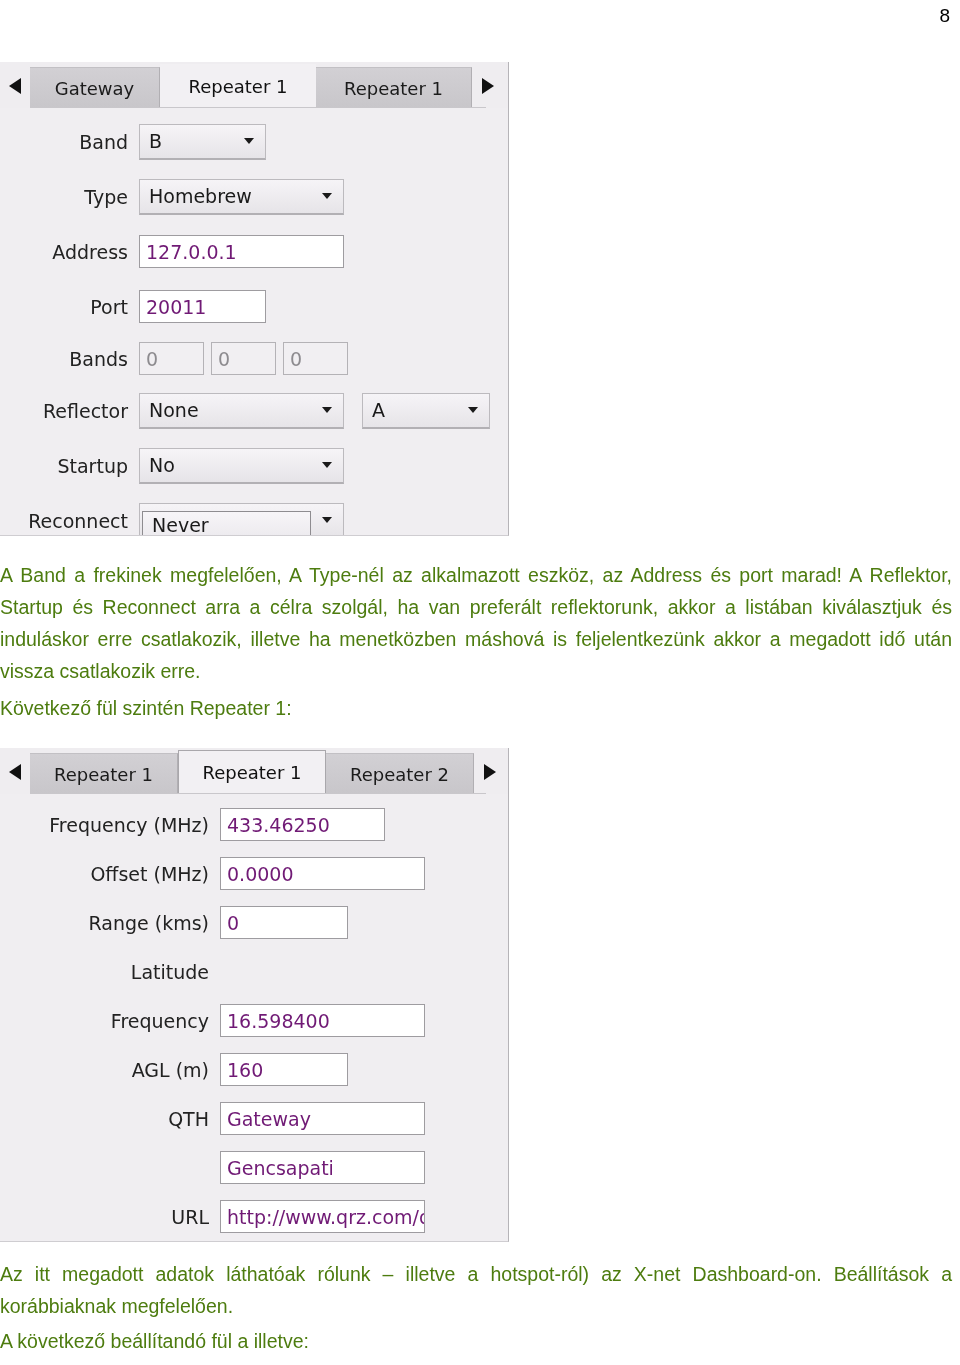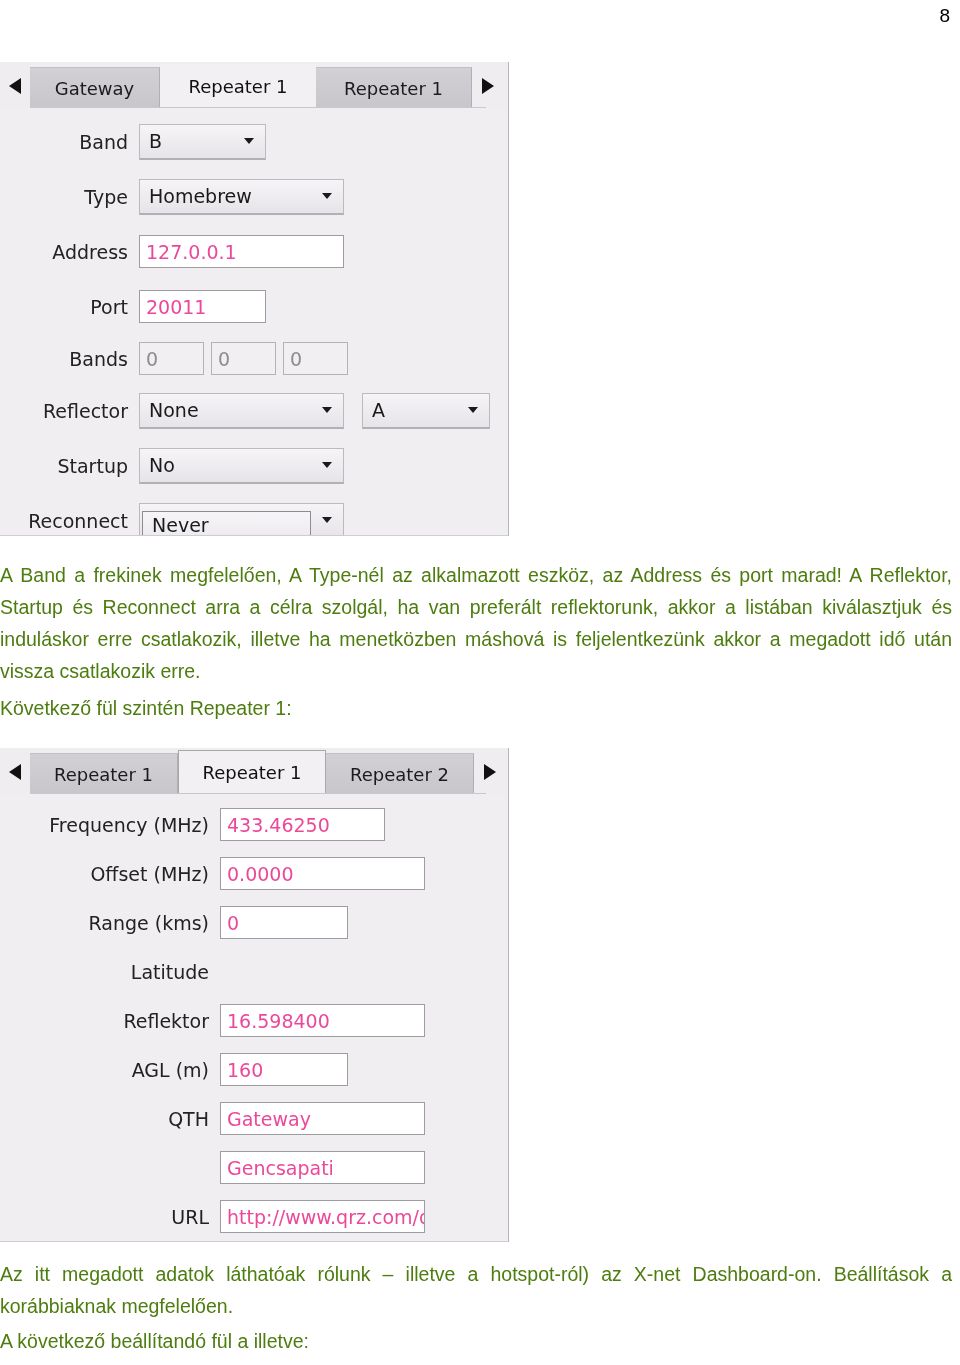--- a/index.html
+++ b/index.html
@@ -118,21 +118,21 @@
   
   .txt {
     height: 33px;
     background: #ffffff;
     border: 1px solid #9e9ca0;
     box-sizing: border-box;
     display: flex;
     align-items: center;
     padding-left: 6px;
     font-size: 19px;
-    color: #ec4899;
+    color: #701a75;
     overflow: hidden;
     white-space: nowrap;
     flex: none;
   }
   .txt.disabled {
     background: #f1eff2;
     color: #8d8b8f;
     border-color: #b4b2b6;
   }
 
@@ -372,21 +372,21 @@
       <div class="txt" style="width:128px">
         <span>0</span>
       </div>
     </div>
 
     <div class="row tight">
       <div class="lbl wide">Latitude</div>
     </div>
 
     <div class="row tight">
-      <div class="lbl wide">Reflektor</div>
+      <div class="lbl wide">Frequency</div>
       <div class="txt" style="width:205px">
         <span>16.598400</span>
       </div>
     </div>
 
     <div class="row tight">
       <div class="lbl wide">AGL (m)</div>
       <div class="txt" style="width:128px">
         <span>160</span>
       </div>

